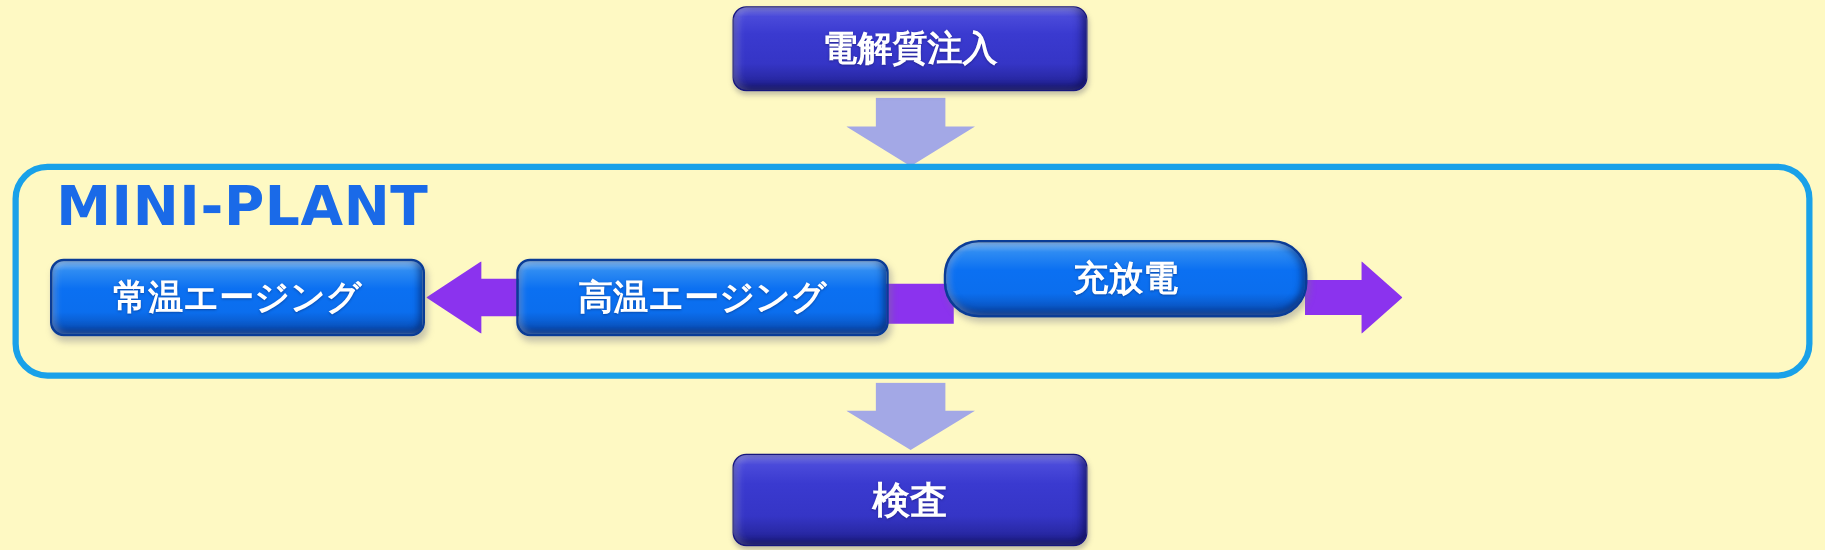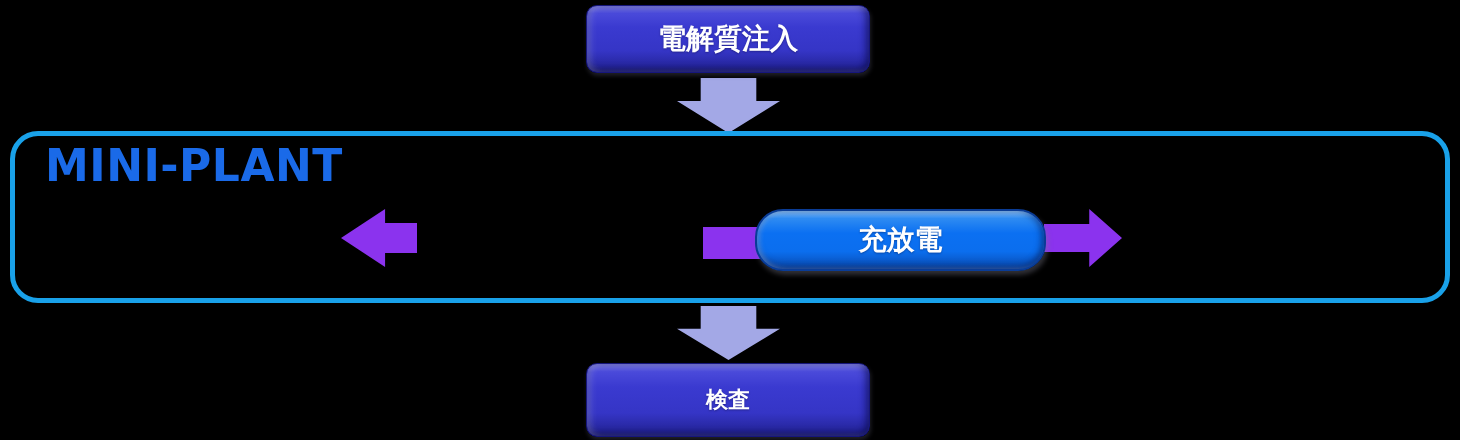--- a/index.html
+++ b/index.html
@@ -1,17 +1,17 @@
 <!DOCTYPE html>
 <html style="--node-dark: #3a3ad0; --node-blue: #0b70f2; --arrow-purple: #8b33ee; --arrow-lavender: #a3a8e6; --container-border: #19a1e9; --title-blue: #1a6ae8;"><head>
 <meta charset="utf-8">
 <style>
   html,body{margin:0;padding:0;background:#fff;}
   .canvas{
-    position:relative;width:1460px;height:440px;background:#000000;overflow:hidden;
+    position:relative;width:1460px;height:440px;background:#fef9c3;overflow:hidden;
     font-family:"DejaVu Sans","Liberation Sans",sans-serif;
   }
   
   .node{
     position:absolute;display:flex;align-items:center;justify-content:center;
     border-radius:11px;color:#fff;font-weight:700;font-size:28px;
     text-shadow:0 1px 2px rgba(0,0,40,.35);box-sizing:border-box;z-index:2;
   }
   .node-dark{
     background:linear-gradient(180deg,#7c7cea 0%,#4a4ada 11%,var(--node-dark,#3a3ad0) 32%,#3535c6 68%,#26269e 91%,#1d1d84 100%);
@@ -49,45 +49,51 @@
     clip-path:polygon(0 26%,58% 26%,58% 0,100% 50%,58% 100%,58% 74%,0 74%);
   }
   .connector-bar{
     position:absolute;background:var(--arrow-purple,#8b33ee);z-index:1;
   }
   
   #top-node{left:586px;top:5px;width:284px;height:68px;}
   #down-arrow-1{left:677px;top:78px;width:103px;height:55px;}
   #node-aging-rt{left:40px;top:207px;width:300px;height:62px;}
   #node-aging-ht{left:413px;top:207px;width:298px;height:62px;}
-  #node-charge{left:755px;top:209px;width:291px;height:62px;border-radius:28px;}
+  #node-charge{left:755px;top:192px;width:291px;height:62px;border-radius:28px;}
   #node-ocv{left:1120px;top:207px;width:298px;height:62px;}
   #left-arrow{left:341px;top:209px;width:76px;height:58px;}
   #mid-bar{left:703px;top:227px;width:60px;height:32px;}
   #right-arrow{left:1044px;top:209px;width:78px;height:58px;}
   #down-arrow-2{left:677px;top:306px;width:103px;height:54px;}
-  #bottom-node{left:586px;top:363px;width:284px;height:74px;font-size:22px;}
+  #bottom-node{left:586px;top:363px;width:284px;height:74px;font-size:30px;}
 </style>
 </head>
 <body>
 
 <div class="canvas">
 
   <div class="node node-dark" id="top-node">
     <span>電解質注入</span>
   </div>
 
   <div class="arr arr-down" id="down-arrow-1"></div>
 
   <div class="plant-frame"></div>
   <div class="plant-title">MINI-PLANT</div>
 
+  <div class="node node-blue" id="node-aging-rt">
+    <span>常温エージング</span>
+  </div>
 
   <div class="arr arr-left" id="left-arrow"></div>
 
+  <div class="node node-blue" id="node-aging-ht">
+    <span>高温エージング</span>
+  </div>
 
   <div class="connector-bar" id="mid-bar"></div>
 
   <div class="node node-blue" id="node-charge">
     <span>充放電</span>
   </div>
 
   <div class="arr arr-right" id="right-arrow"></div>
 
 

